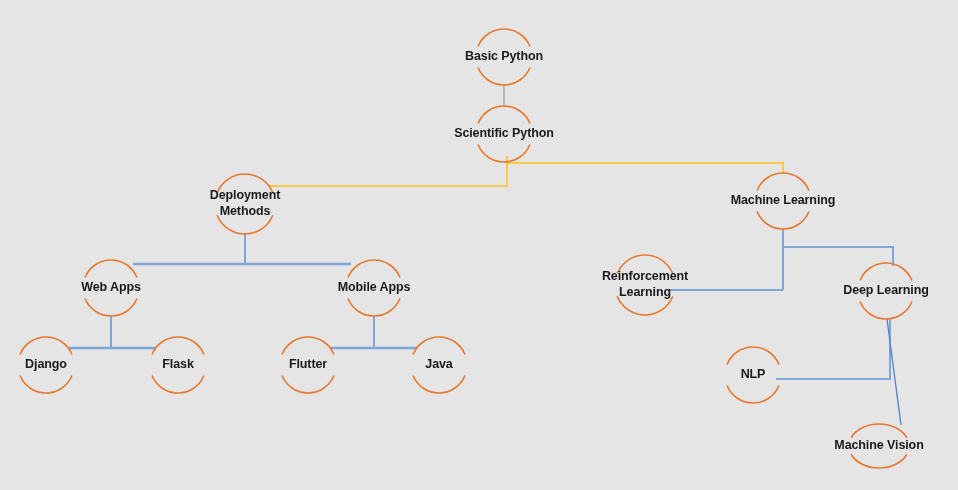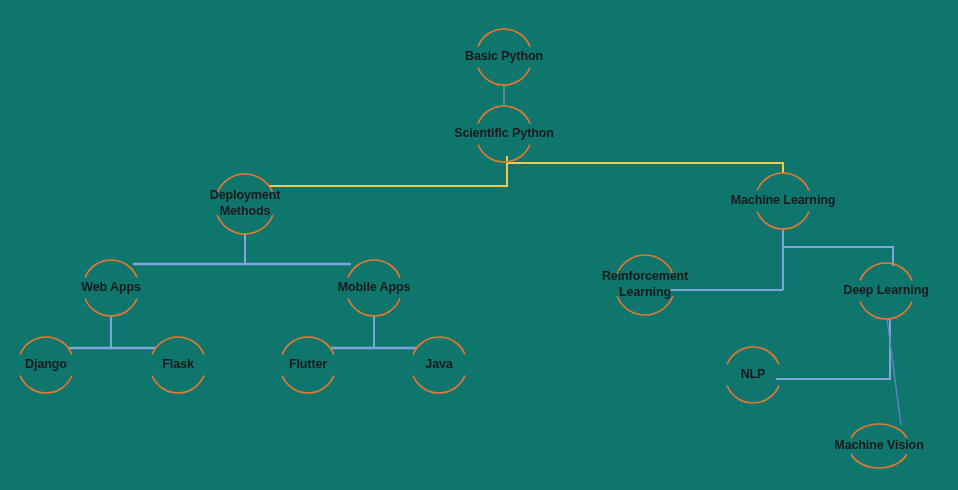--- a/index.html
+++ b/index.html
@@ -11,21 +11,21 @@
   body {
     width: 958px;
     height: 490px;
     font-family: "Liberation Sans", sans-serif;
     overflow: hidden;
   }
   #diagram-root {
     position: relative;
     width: 958px;
     height: 490px;
-    background: #0f766e;
+    background: #e5e5e5;
   }
   #mindmap-svg {
     position: absolute;
     left: 0;
     top: 0;
     width: 958px;
     height: 490px;
     display: block;
   }
   .node-label {

